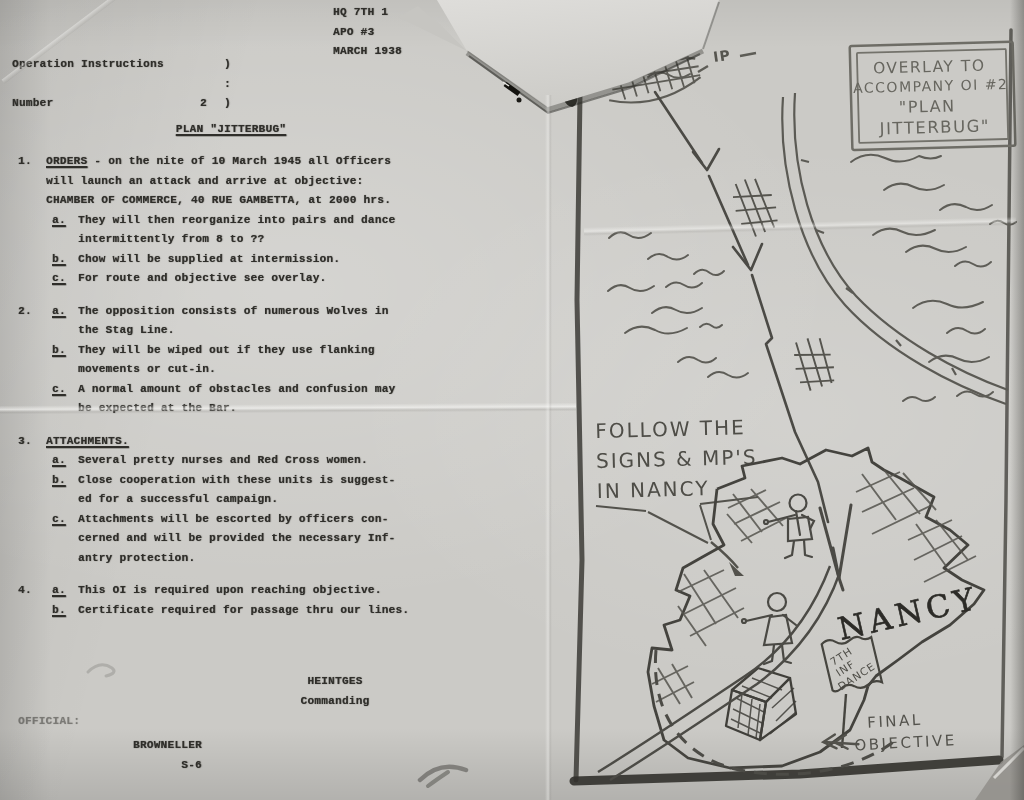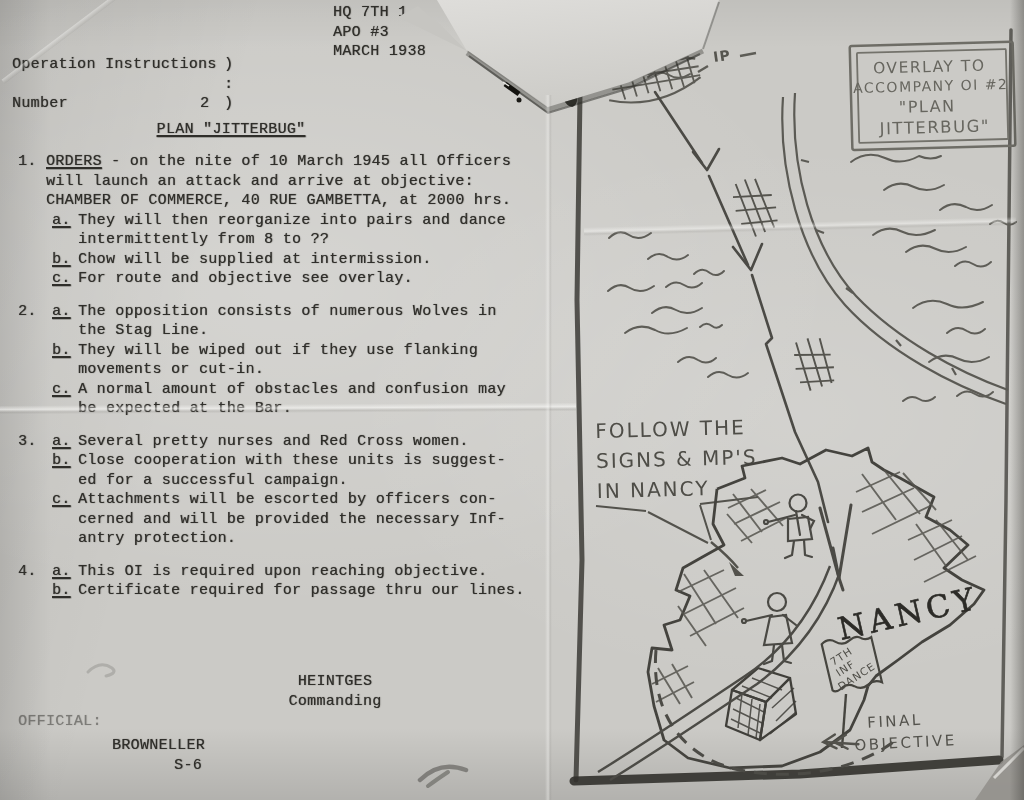--- a/index.html
+++ b/index.html
@@ -8,22 +8,22 @@
        background:#c9c8c4;}
   .page{position:absolute;inset:0;
     background:
       radial-gradient(900px 520px at 28% 36%, rgba(255,255,255,0.20), transparent 62%),
       radial-gradient(760px 460px at 78% 52%, rgba(255,255,255,0.14), transparent 60%),
       linear-gradient(104deg, rgba(0,0,0,0.06), transparent 22%),
       linear-gradient(to right, rgba(0,0,0,0.10) 0%, transparent 5%),
       linear-gradient(to top, rgba(0,0,0,0.12) 0%, transparent 9%),
       linear-gradient(to bottom, rgba(0,0,0,0.05) 0%, transparent 6%),
       #cbcac6;}
-  .typed{position:absolute;inset:0;z-index:1;color:#2f2e2a;font-weight:400;
-         font-size:15px;line-height:19.5px;letter-spacing:0.3px;
+  .typed{position:absolute;inset:0;z-index:1;color:#2f2e2a;font-weight:700;
+         font-size:11px;line-height:19.5px;letter-spacing:0.3px;
          text-shadow:0.4px 0.4px 1px rgba(47,45,40,0.75);}
   .abs{position:absolute;}
   .u{text-decoration:underline;text-decoration-thickness:1.6px;text-underline-offset:2px;}
   .pre{white-space:pre-line;}
   .hq{left:333px;top:3px;}
   .idblock{left:12px;top:55px;width:260px;}
   .idrow{display:flex;}
   .idrow .lab{width:212px;flex:none;}
   .title-row{left:0;top:120px;width:462px;text-align:center;}
   .secs{left:18px;top:152px;width:526px;}
@@ -120,20 +120,21 @@
           <div class="item">
               <span class="letter u">c.</span>
               <span class="itext pre">A normal amount of obstacles and confusion may
 be expected at the Bar.</span>
             </div>
         </div>
       </div>
       <div class="sec">
         <span class="num">3.</span>
         <div class="sec-body">
+          <div class="sec-head"><span class="u">ATTACHMENTS.</span></div>
           <div class="item">
               <span class="letter u">a.</span>
               <span class="itext pre">Several pretty nurses and Red Cross women.</span>
             </div>
           <div class="item">
               <span class="letter u">b.</span>
               <span class="itext pre">Close cooperation with these units is suggest-
 ed for a successful campaign.</span>
             </div>
           <div class="item">

